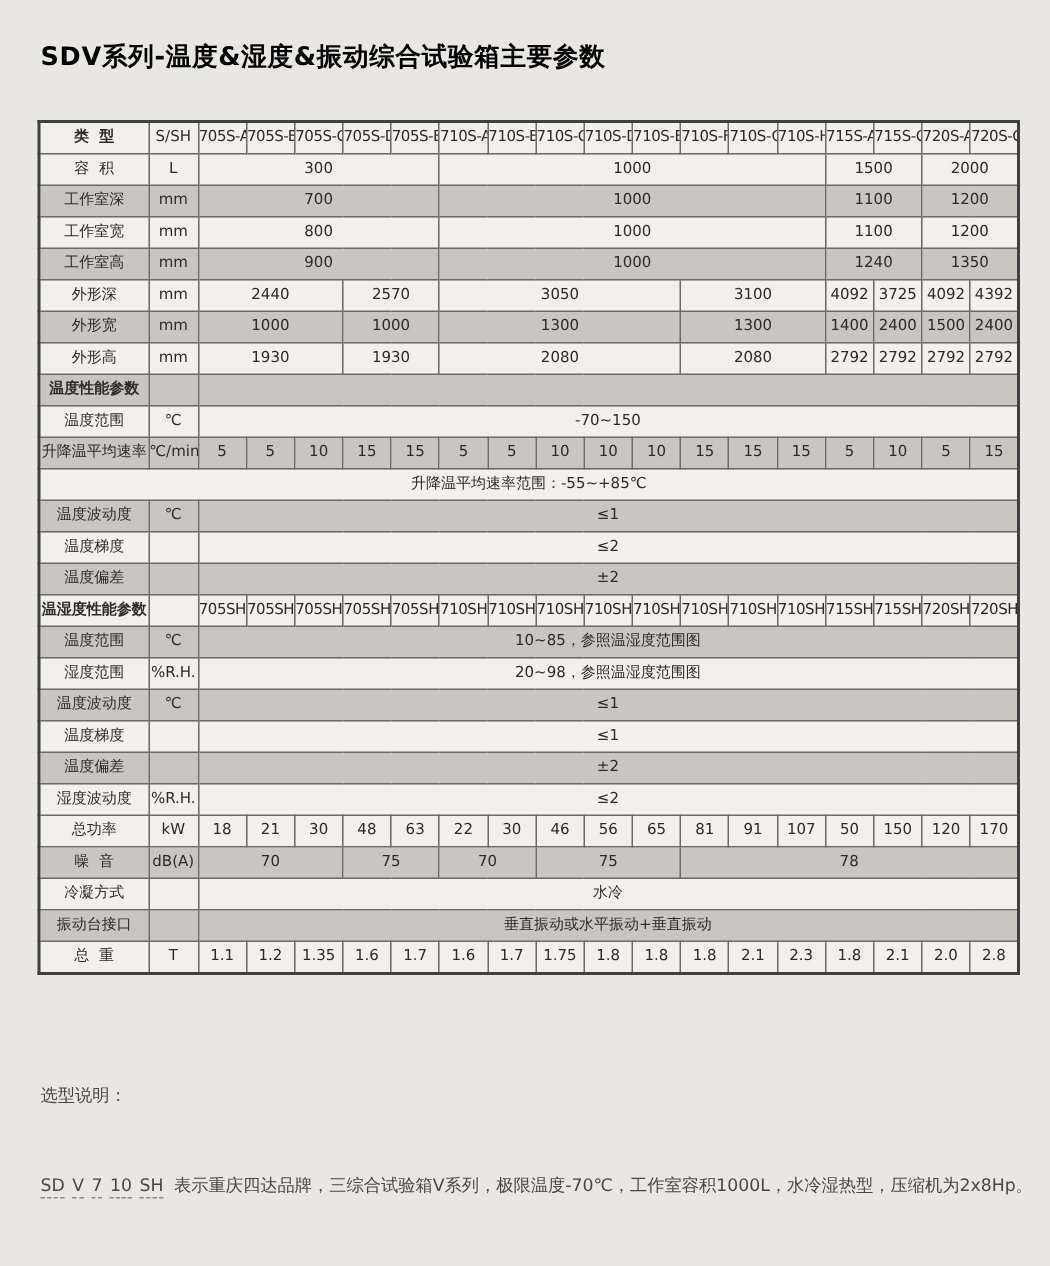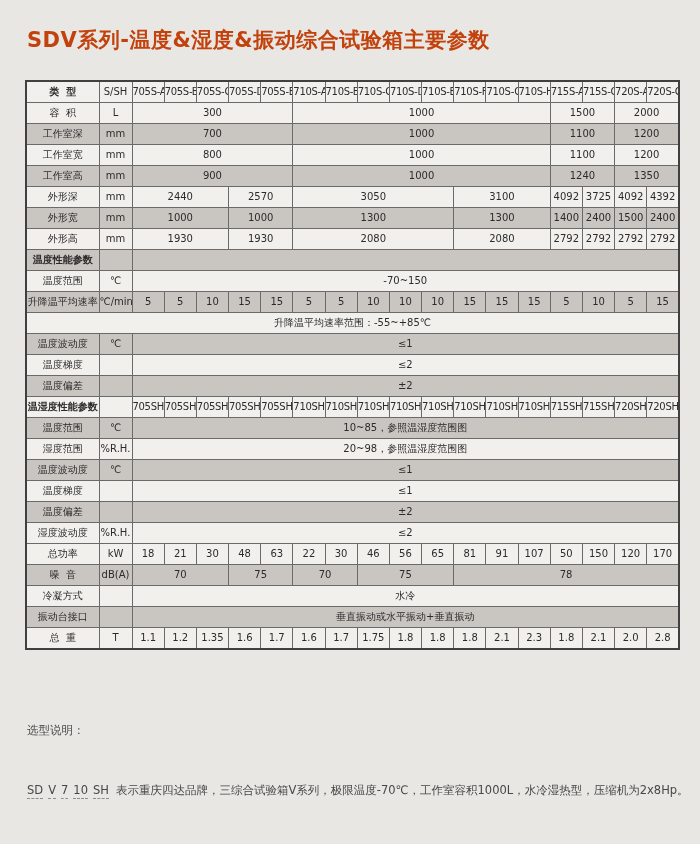--- a/index.html
+++ b/index.html
@@ -5,21 +5,21 @@
   html,body{margin:0;padding:0;}
   body{
     width:700px;height:844px;
     background:#e9e7e3;
     font-family:"DejaVu Sans","Liberation Sans",sans-serif;
     color:#2b2b2b;
   }
   .page{position:relative;width:700px;height:844px;overflow:hidden;}
   .page-title{
     position:absolute;left:27px;top:26px;
-    font-size:21px;font-weight:bold;color:#c2410c;
+    font-size:17px;font-weight:bold;color:#000000;
     letter-spacing:0.5px;white-space:nowrap;
   }
   .table-wrap{position:absolute;left:25px;top:80px;width:582px;}
   table.spec{
     border-collapse:collapse;table-layout:fixed;width:655px;
     border:2px solid #404040;
   }
   table.spec td{
     border:1px solid #6a6a6a;
     height:20px;line-height:20px;

